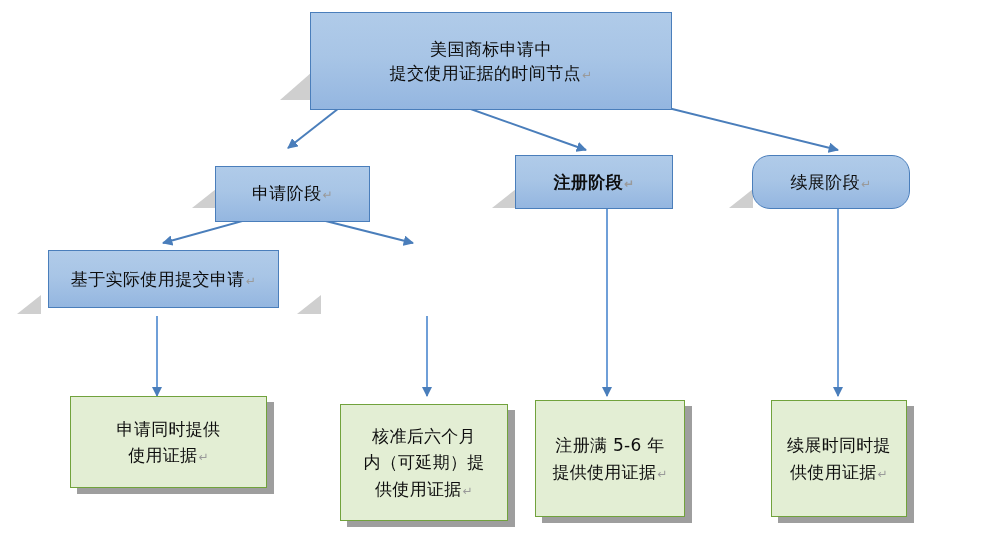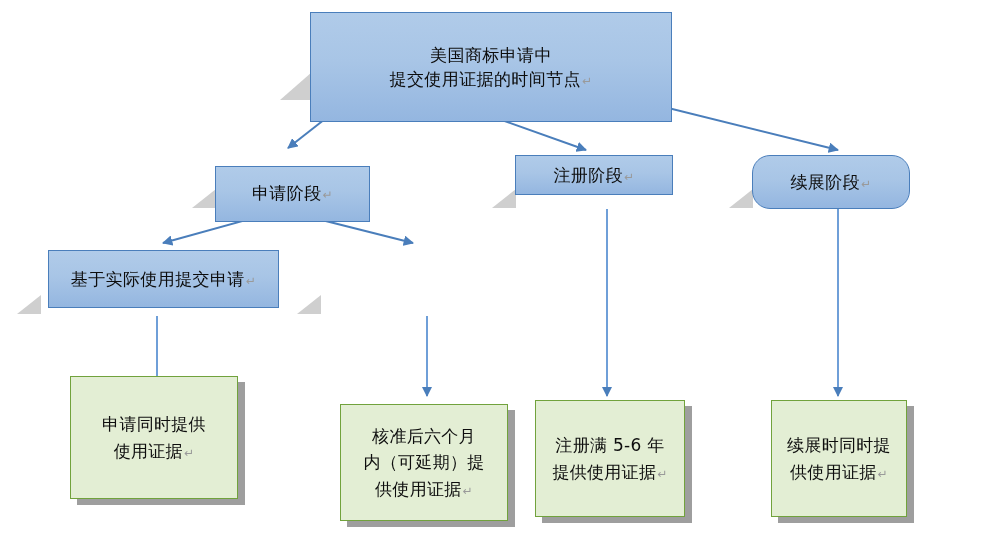--- a/index.html
+++ b/index.html
@@ -134,43 +134,43 @@
     <line x1="838" y1="209" x2="838" y2="396" stroke="#6f9fd8" stroke-width="2" marker-end="url(#arrow-blue)"></line>
   </svg>
 
   <div class="wedge" style="left:280px; top:72px; border-width:0 0 28px 32px;"></div>
   <div class="wedge" style="left:192px; top:189px; border-width:0 0 19px 24px;"></div>
   <div class="wedge" style="left:492px; top:189px; border-width:0 0 19px 24px;"></div>
   <div class="wedge" style="left:729px; top:189px; border-width:0 0 19px 24px;"></div>
   <div class="wedge" style="left:17px; top:295px; border-width:0 0 19px 24px;"></div>
   <div class="wedge" style="left:297px; top:295px; border-width:0 0 19px 24px;"></div>
 
-  <div class="node blue root" style="left:310px; top:12px; width:362px; height:110px;">
+  <div class="node blue root" style="left:310px; top:12px; width:362px; height:98px;">
     <span class="line">美国商标申请中</span>
     <span class="line">提交使用证据的时间节点<span class="pilcrow">↵</span></span>
   </div>
 
   <div class="node blue" style="left:215px; top:166px; width:155px; height:56px;font-family:Liberation Serif, serif;">
     <span class="line">申请阶段<span class="pilcrow">↵</span></span>
   </div>
 
-  <div class="node blue" style="left:515px; top:155px; width:158px; height:40px;">
+  <div class="node blue" style="left:515px; top:155px; width:158px; height:54px;font-weight:bold;">
     <span class="line">注册阶段<span class="pilcrow">↵</span></span>
   </div>
 
   <div class="node blue" style="left:752px; top:155px; width:158px; height:54px;border-radius:18px;">
     <span class="line">续展阶段<span class="pilcrow">↵</span></span>
   </div>
 
   <div class="node blue" style="left:48px; top:250px; width:231px; height:58px;">
     <span class="line">基于实际使用提交申请<span class="pilcrow">↵</span></span>
   </div>
 
 
-  <div class="green-wrap" style="left:70px; top:376px; width:168px; height:123px;">
+  <div class="green-wrap" style="left:70px; top:396px; width:168px; height:92px;padding-left:29px;">
     <div class="green-shadow"></div>
     <div class="green">
       <span class="line">申请同时提供</span>
       <span class="line">使用证据<span class="pilcrow">↵</span></span>
     </div>
   </div>
 
   <div class="green-wrap" style="left:340px; top:404px; width:168px; height:117px;">
     <div class="green-shadow"></div>
     <div class="green">

